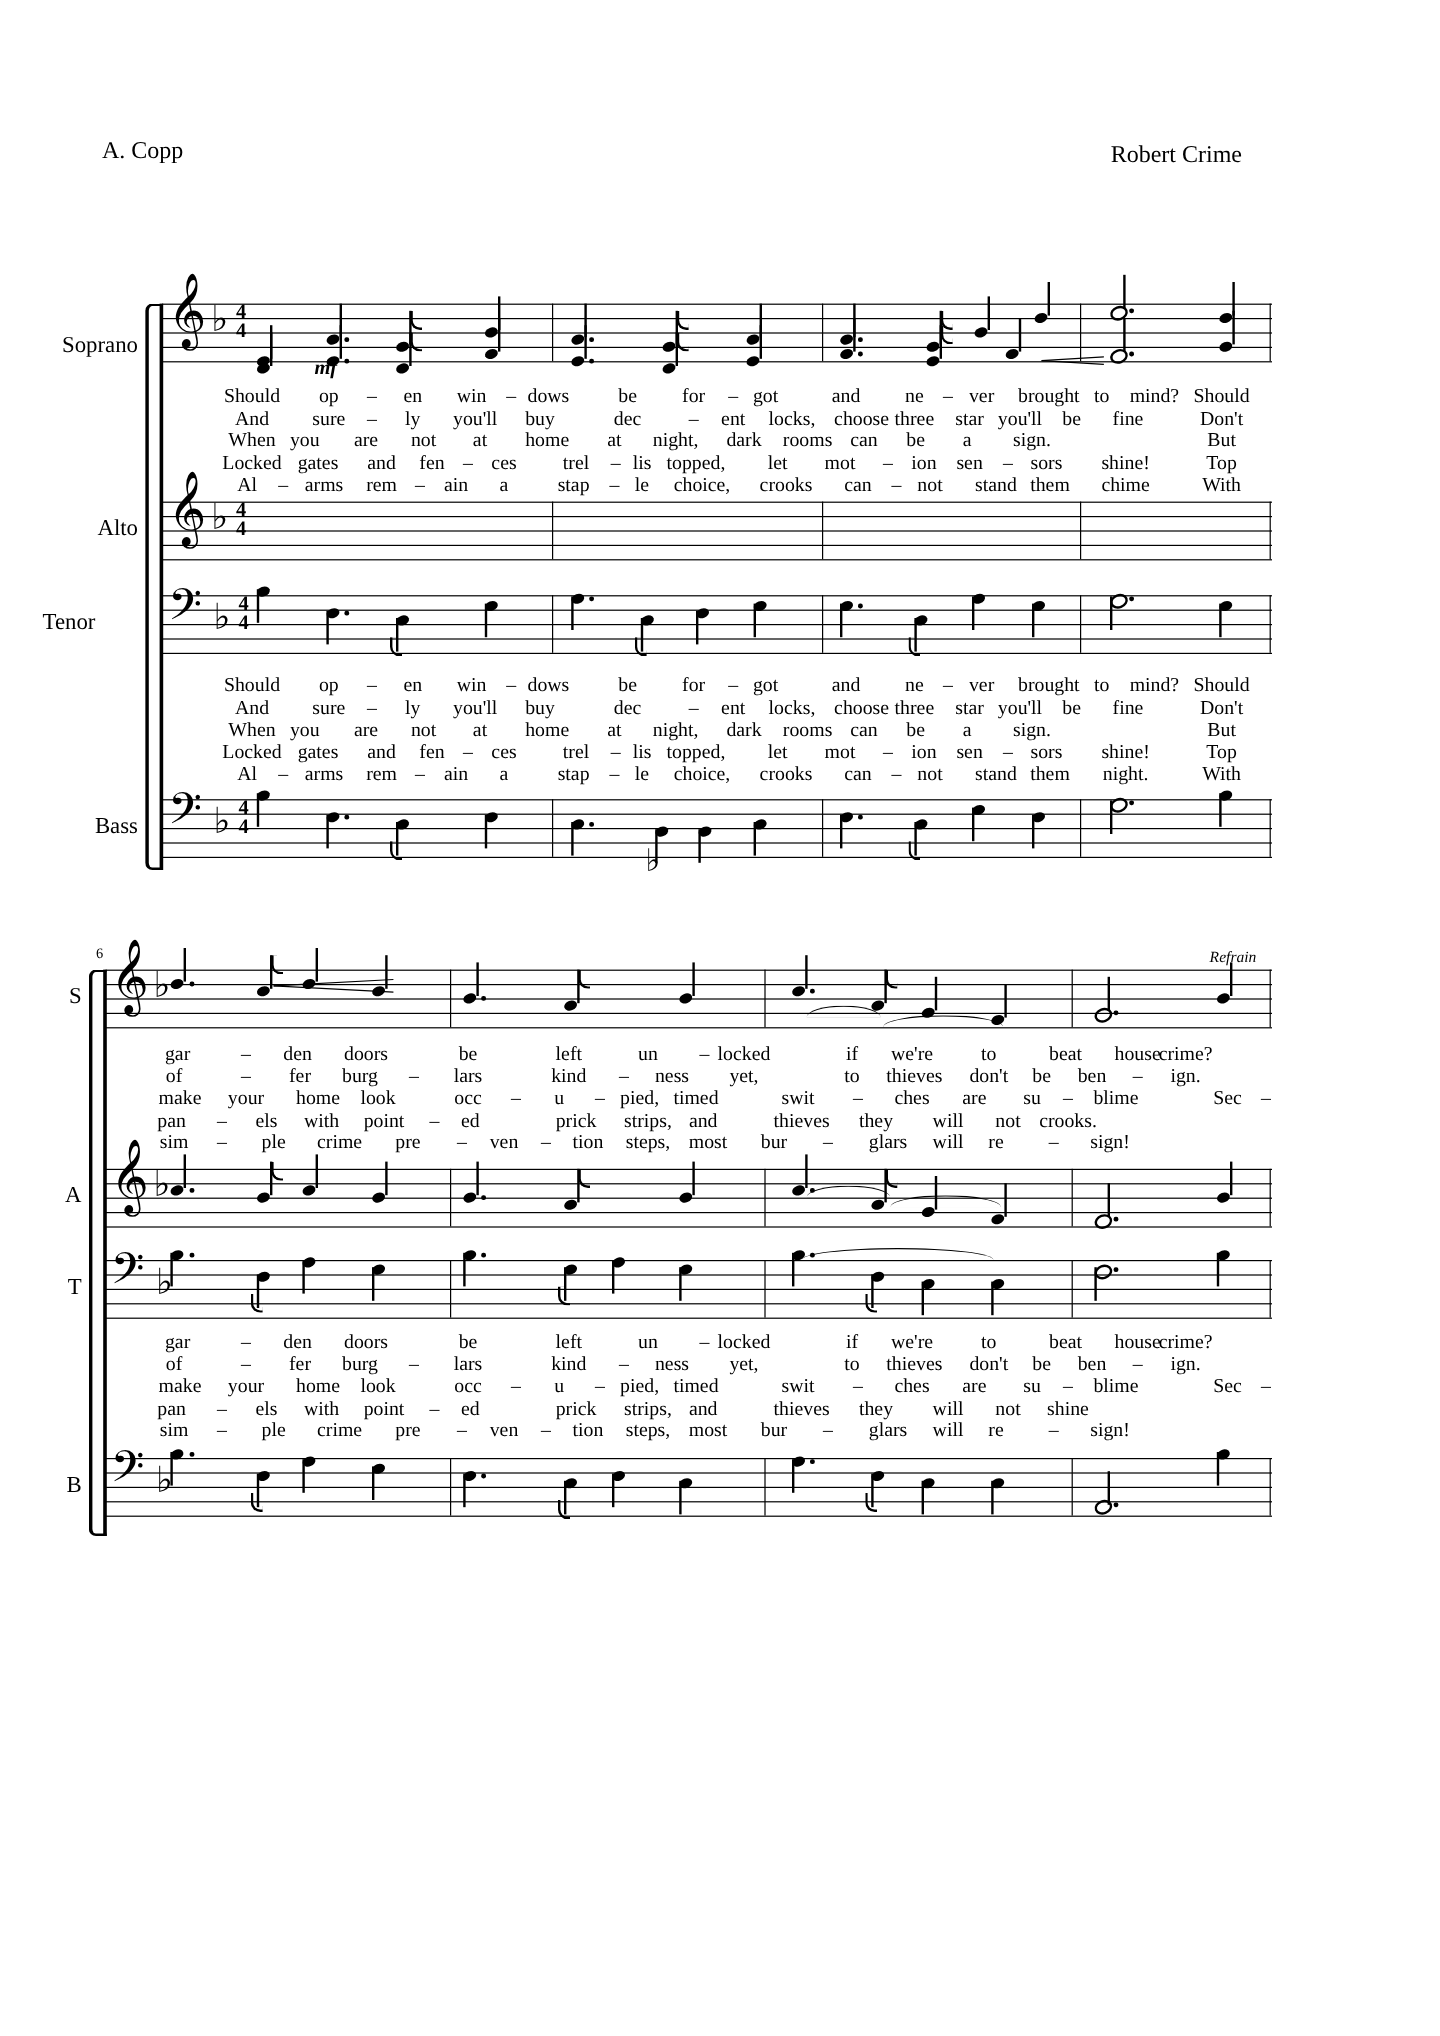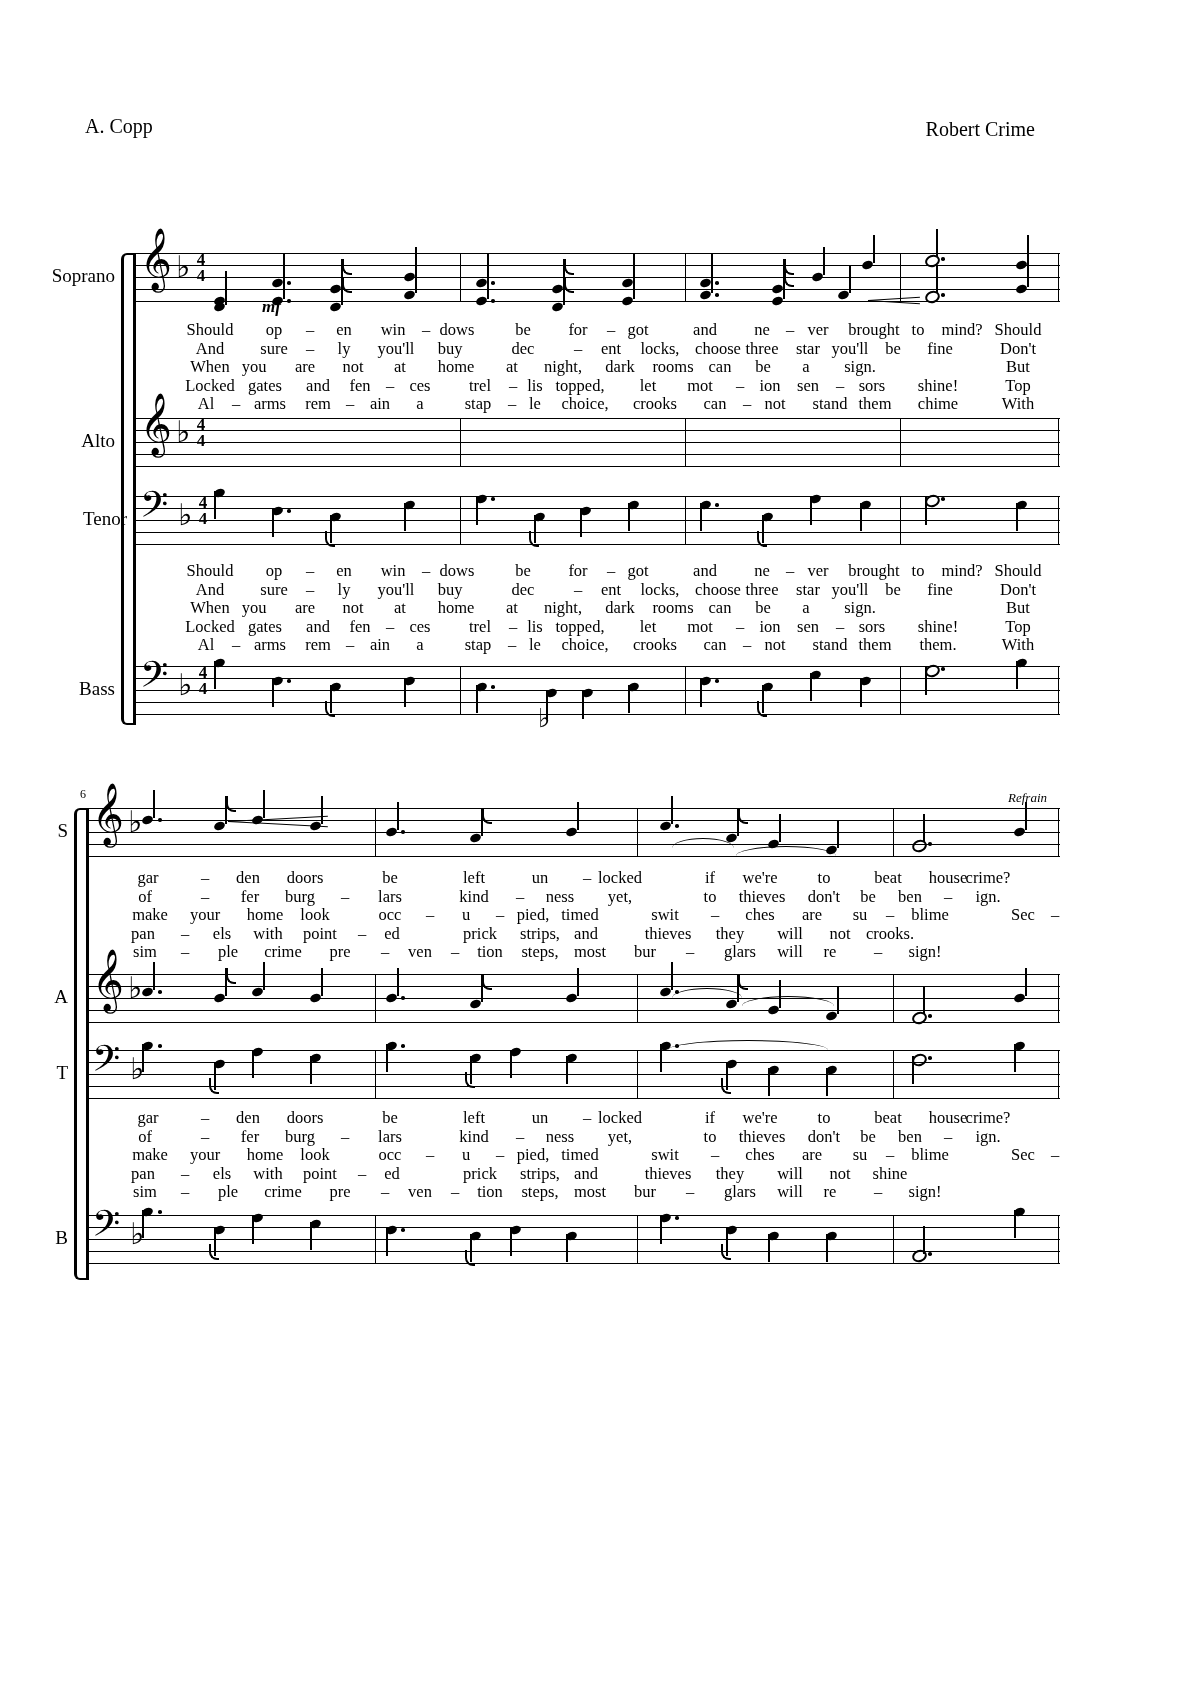--- a/index.html
+++ b/index.html
@@ -203,23 +203,23 @@
 </head>
 <body>
 
 <div class="page">
 
   <div class="composer-left">A. Copp</div>
   <div class="composer-right">Robert Crime</div>
 
   <div class="system" id="system1">
 
-    <div class="part-label" style="top:30px; left:0; width:115px;">Soprano</div>
+    <div class="part-label" style="top:42px; left:0; width:115px;">Soprano</div>
     <div class="part-label" style="top:195px; left:0; width:115px;">Alto</div>
-    <div class="part-label" style="top:273px; left:12px; width:115px;">Tenor</div>
+    <div class="part-label" style="top:273px; left:0; width:115px;text-align:center;">Tenor</div>
     <div class="part-label" style="top:443px; left:0; width:115px;">Bass</div>
 
     <div class="systembar" style="top:18px; left:133px; height:472px;"></div>
     <div class="brace" style="top:18px; left:121px; height:468px;"></div>
 
     <div class="staff" style="top:18px; left:135px; width:925px;">
       <div class="ln"></div>
         <div class="ln"></div>
         <div class="ln"></div>
         <div class="ln"></div>
@@ -630,21 +630,21 @@
           <span style="left: 478px;">stap</span>
           <span style="left: 512px;">–</span>
           <span style="left: 535px;">le</span>
           <span style="left: 585px;">choice,</span>
           <span style="left: 655px;">crooks</span>
           <span style="left: 715px;">can</span>
           <span style="left: 747px;">–</span>
           <span style="left: 775px;">not</span>
           <span style="left: 830px;">stand</span>
           <span style="left: 875px;">them</span>
-          <span style="left: 938px;">them.</span>
+          <span style="left: 938px;">night.</span>
           <span style="left: 1018px;">With</span>
         </div>
       </div>
   </div>
 
   <div class="system" id="system2">
 
     <div class="measnum" style="top:-3px; left:80px;">6</div>
     <div class="refrain" style="top:0px; left:1008px;">Refrain</div>
 

